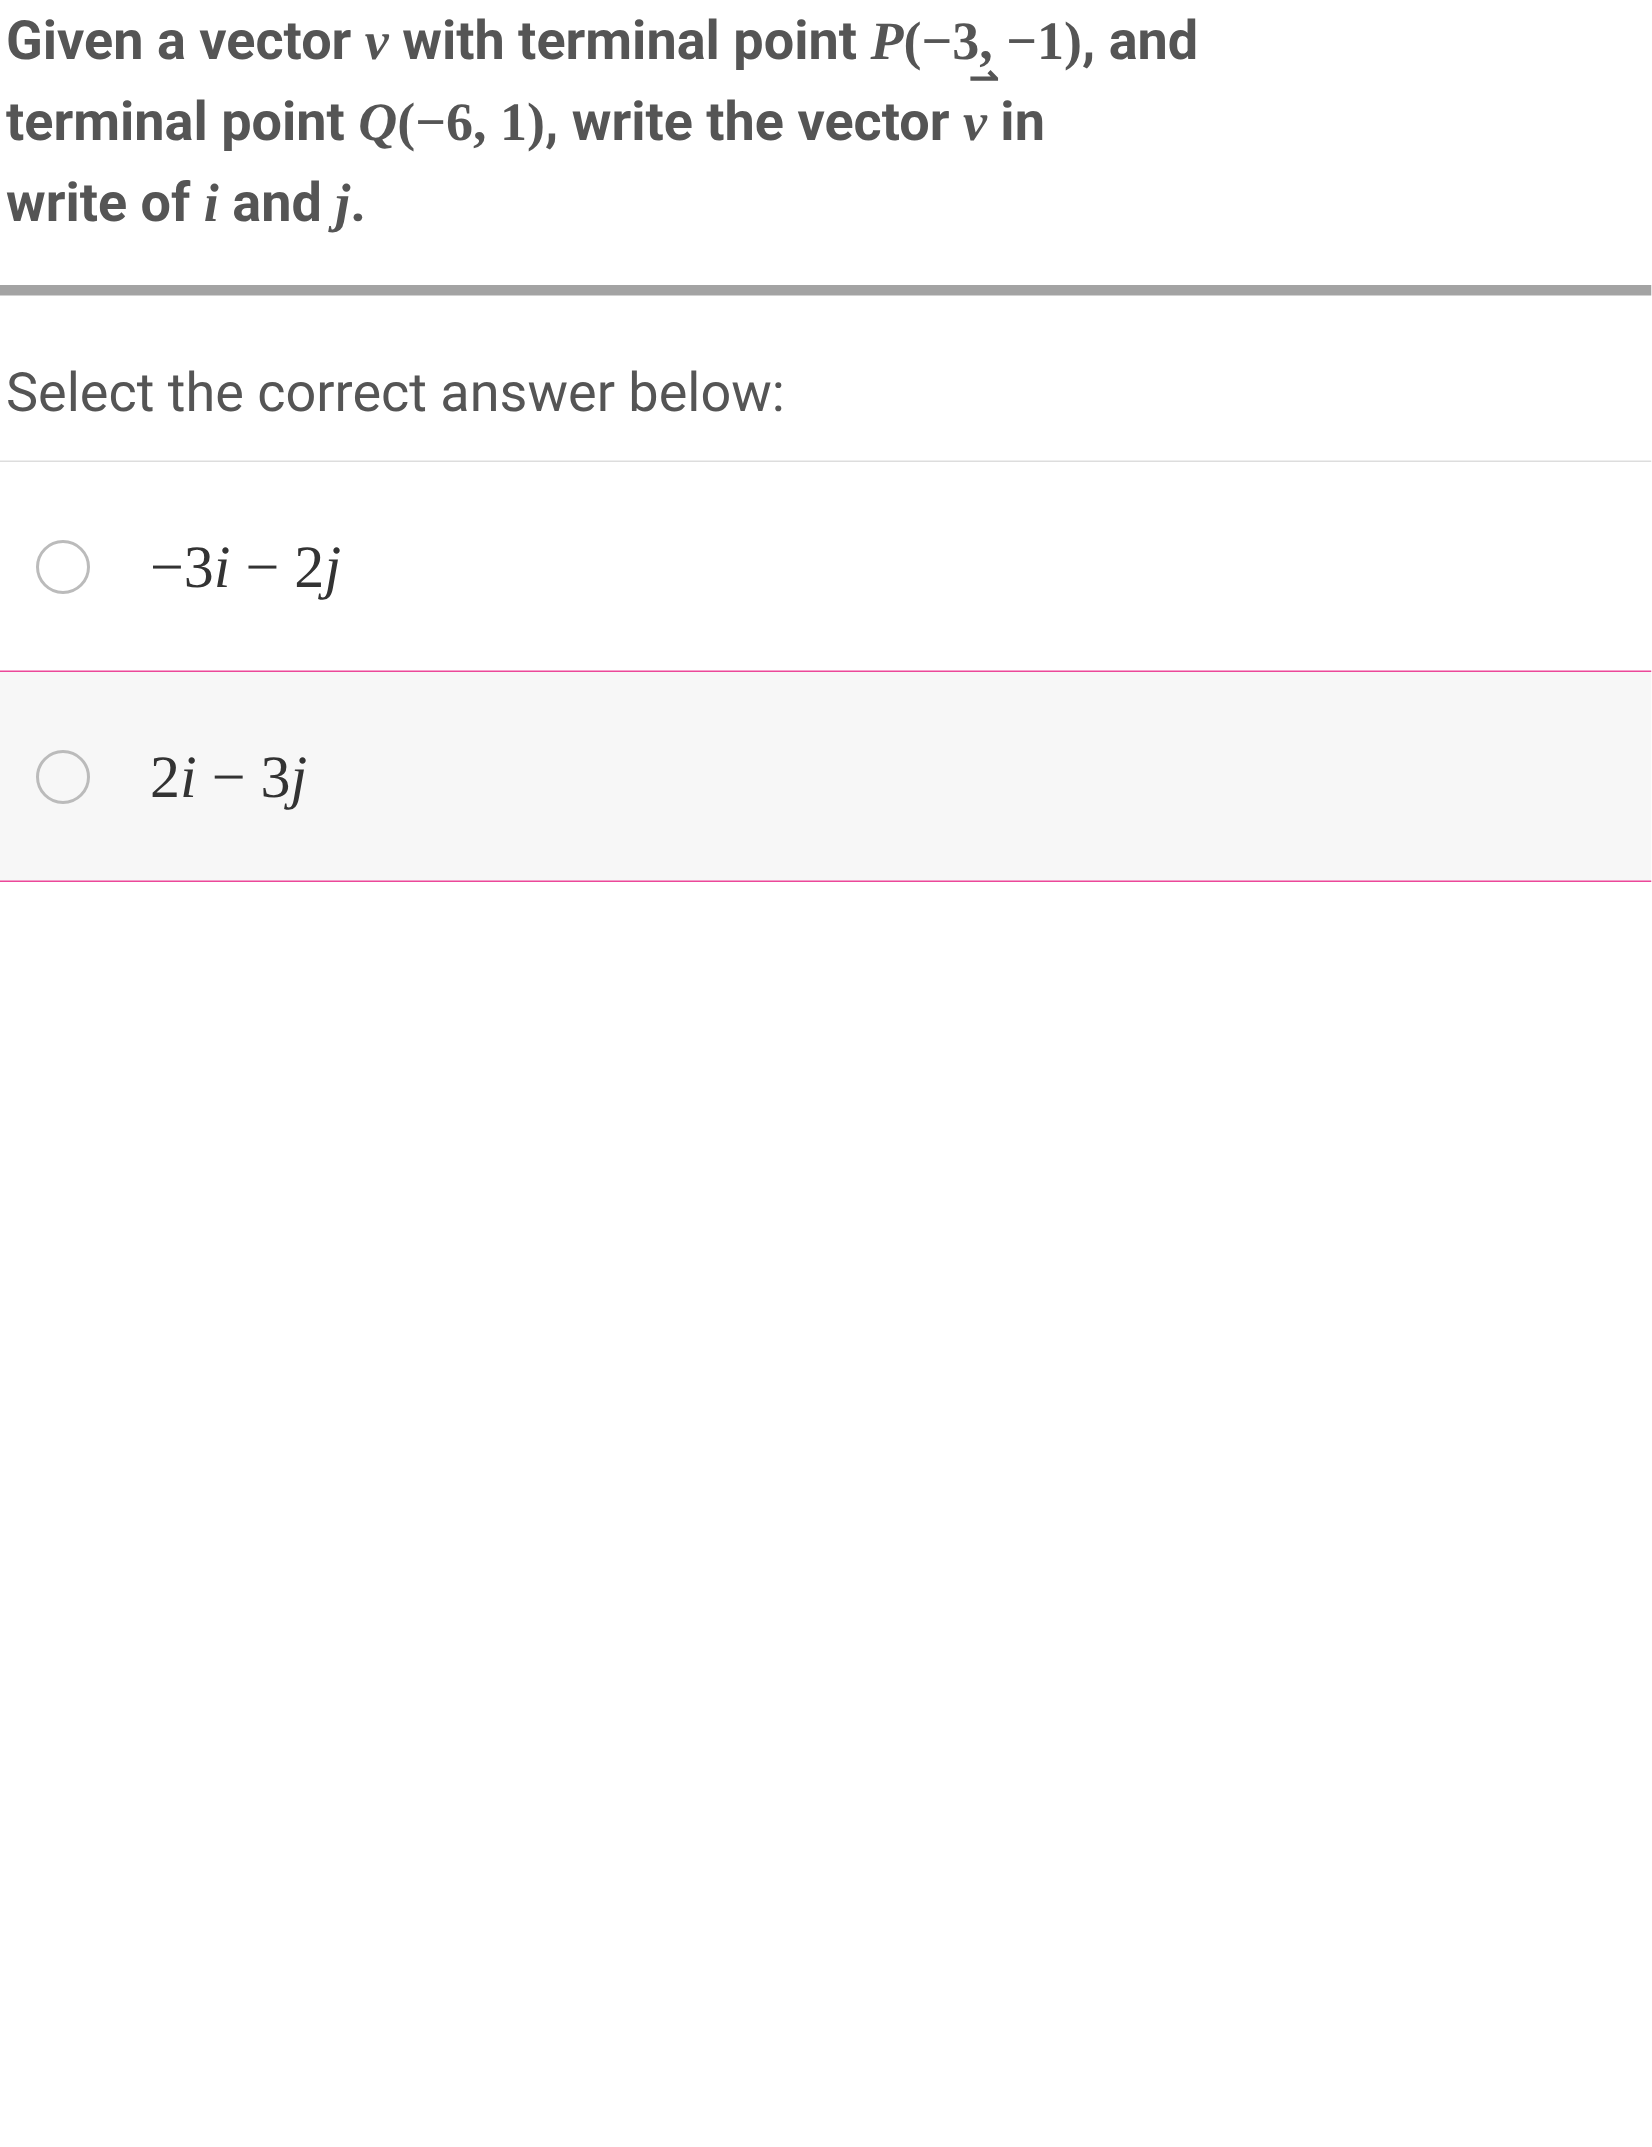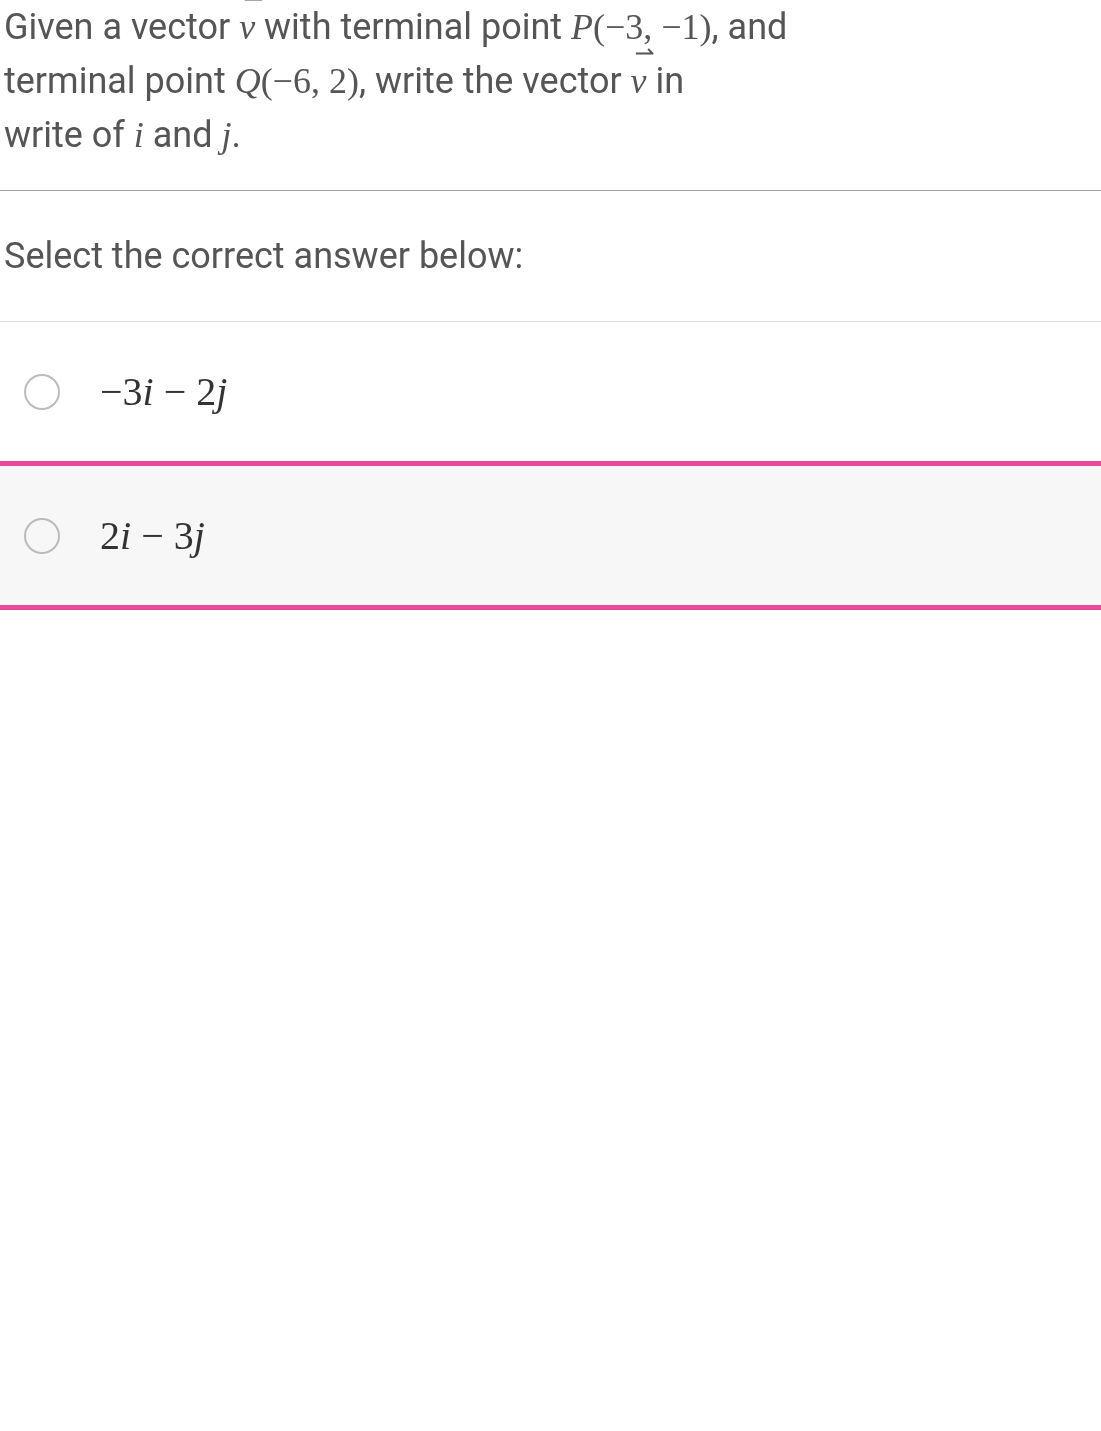--- a/index.html
+++ b/index.html
@@ -8,21 +8,22 @@
     box-sizing: border-box;
   }
   body {
     font-family: -apple-system, BlinkMacSystemFont, "Segoe UI", Roboto, "Helvetica Neue", Arial, sans-serif;
     color: #555;
     background: #fff;
     width: 1101px;
   }
   .question-block {
     padding: 0 12px 28px 0;
-    border-bottom: 1px solid #a3a3a3;
+    border-bottom: 7px solid #a3a3a3;
+    font-weight: bold;
   }
   .question-text {
     font-size: 36px;
     line-height: 1.5;
     color: #555;
     padding: 0 4px;
   }
   .math-var {
     font-family: "Times New Roman", Times, serif;
     font-style: italic;
@@ -37,32 +38,32 @@
   }
   .vector-arrow {
     position: absolute;
     top: -8px;
     left: 4px;
     font-size: 24px;
     line-height: 0;
     font-style: normal;
   }
   .prompt-block {
-    padding: 44px 4px 44px 4px;
+    padding: 44px 4px 24px 4px;
     border-bottom: 1px solid #ddd;
     font-size: 36px;
     color: #555;
   }
   .options-list {
   }
   .option-row {
     display: flex;
     align-items: center;
     padding: 46px 24px;
-    border-bottom: 5px solid #ec4899;
+    border-bottom: 1px solid #ec4899;
     cursor: pointer;
   }
   .option-row.highlighted {
     background: #f7f7f7;
   }
   .radio {
     width: 36px;
     height: 36px;
     border: 2px solid #bbb;
     border-radius: 50%;
@@ -78,21 +79,21 @@
     font-style: italic;
   }
 </style>
 </head>
 <body>
 
 <div class="question-block">
   <div class="question-text">
     <span>Given a vector </span><span class="vector-v"><span>v</span><span class="vector-arrow">⇀</span></span>&nbsp;<span>with terminal point </span><span class="math-var">P</span><span class="math-roman">(−3, −1)</span><span>, and</span>
     <br>
-    <span>terminal point </span><span class="math-var">Q</span><span class="math-roman">(−6, 2)</span><span>, write the vector </span><span class="vector-v"><span>v</span><span class="vector-arrow">⇀</span></span>&nbsp;<span>in</span>
+    <span>terminal point </span><span class="math-var">Q</span><span class="math-roman">(−6, 1)</span><span>, write the vector </span><span class="vector-v"><span>v</span><span class="vector-arrow">⇀</span></span>&nbsp;<span>in</span>
     <br>
     <span>write of </span><span class="math-var">i</span><span> and </span><span class="math-var">j</span><span>.</span>
   </div>
 </div>
 
 <div class="prompt-block">Select the correct answer below:</div>
 
 <div class="options-list">
 
 <div class="option-row">

